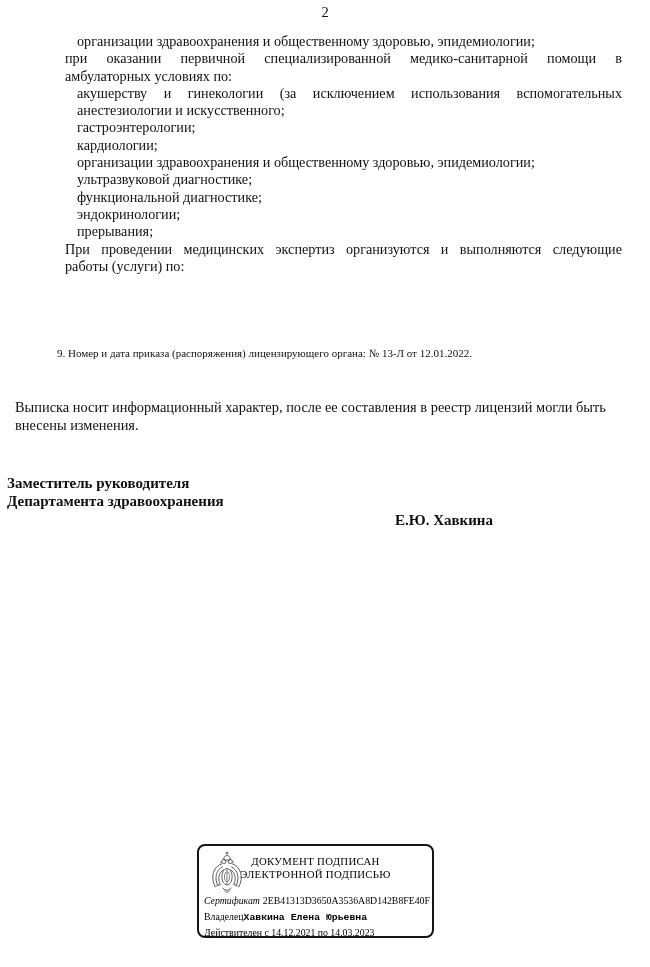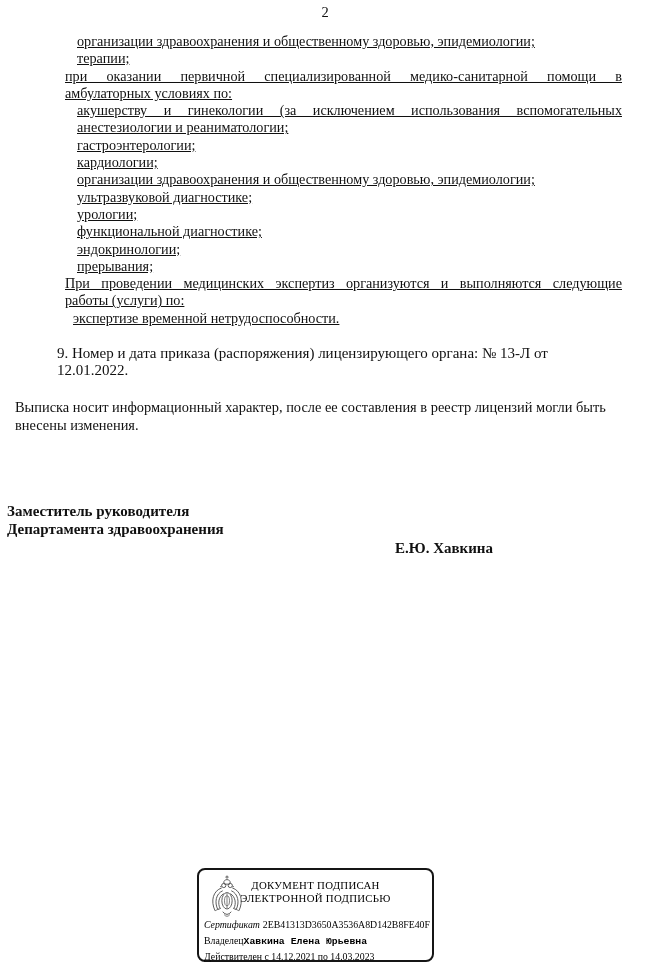--- a/index.html
+++ b/index.html
@@ -12,42 +12,42 @@
     overflow:hidden;
   }
   .page-num{
     position:absolute;top:4px;left:0;width:650px;
     text-align:center;font-size:14.5px;
   }
   .body-block{
     position:absolute;top:33px;left:65px;width:557px;
     font-size:14.2px;line-height:17.3px;
   }
-  .doc-line{white-space:normal;text-decoration:underline;}
+  .doc-line{white-space:normal;}
   .t-item{padding-left:12px;}
   .t-sub{padding-left:8px;}
   .t-item-just{padding-left:12px;text-align:justify;text-align-last:justify;}
   .t-lead-just{text-align:justify;text-align-last:justify;}
   .clause9{
     position:absolute;top:345px;left:57px;width:560px;
-    font-size:15px;line-height:17.3px;
+    font-size:11px;line-height:17.3px;
   }
   .note-block{
     position:absolute;top:399px;left:15px;width:600px;
     font-size:14.4px;line-height:17.6px;
   }
   .sig-block{
-    position:absolute;top:502px;left:7px;width:486px;
+    position:absolute;top:474px;left:7px;width:486px;
     font-weight:bold;font-size:15px;line-height:18.2px;
   }
   .sig-name{
     position:absolute;top:36.5px;right:0;margin-left:6px;
   }
   .stamp{
-    position:absolute;left:197px;top:868px;
+    position:absolute;left:197px;top:844px;
     width:237px;height:94px;box-sizing:border-box;
     border:2px solid #151515;border-radius:8px;
     background:#fff;
   }
   .emblem{position:absolute;left:8px;top:5px;}
   .stamp-title{
     margin-top:9px;text-align:center;
     font-size:10.8px;line-height:13px;letter-spacing:0.3px;
     color:#000;
   }
@@ -64,52 +64,49 @@
 <body>
 
 <div class="page">
 
   <div class="page-num">2</div>
 
   <div class="body-block">
 
       <div class="doc-line t-item">организации здравоохранения и общественному здоровью, эпидемиологии;</div>
 
-      <div class="doc-line t-item">терапии;</div>
 
       <div class="doc-line t-lead-just">при оказании первичной специализированной медико-санитарной помощи в</div>
 
       <div class="doc-line t-cont">амбулаторных условиях по:</div>
 
       <div class="doc-line t-item-just">акушерству и гинекологии (за исключением использования вспомогательных</div>
 
 
-      <div class="doc-line t-item">анестезиологии и реаниматологии;</div>
+      <div class="doc-line t-item">анестезиологии и искусственного;</div>
 
       <div class="doc-line t-item">гастроэнтерологии;</div>
 
       <div class="doc-line t-item">кардиологии;</div>
 
       <div class="doc-line t-item">организации здравоохранения и общественному здоровью, эпидемиологии;</div>
 
       <div class="doc-line t-item">ультразвуковой диагностике;</div>
 
-      <div class="doc-line t-item">урологии;</div>
 
       <div class="doc-line t-item">функциональной диагностике;</div>
 
       <div class="doc-line t-item">эндокринологии;</div>
 
       <div class="doc-line t-item">прерывания;</div>
 
       <div class="doc-line t-lead-just">При проведении медицинских экспертиз организуются и выполняются следующие</div>
 
       <div class="doc-line t-cont">работы (услуги) по:</div>
 
-      <div class="doc-line t-sub">экспертизе временной нетрудоспособности.</div>
     </div>
 
   <div class="clause9">9. Номер и дата приказа (распоряжения) лицензирующего органа: № 13-Л от 12.01.2022.</div>
 
   <div class="note-block">
 
       <div class="note-line">Выписка носит информационный характер, после ее составления в реестр лицензий могли быть</div>
 
       <div class="note-line">внесены изменения.</div>
     </div>

